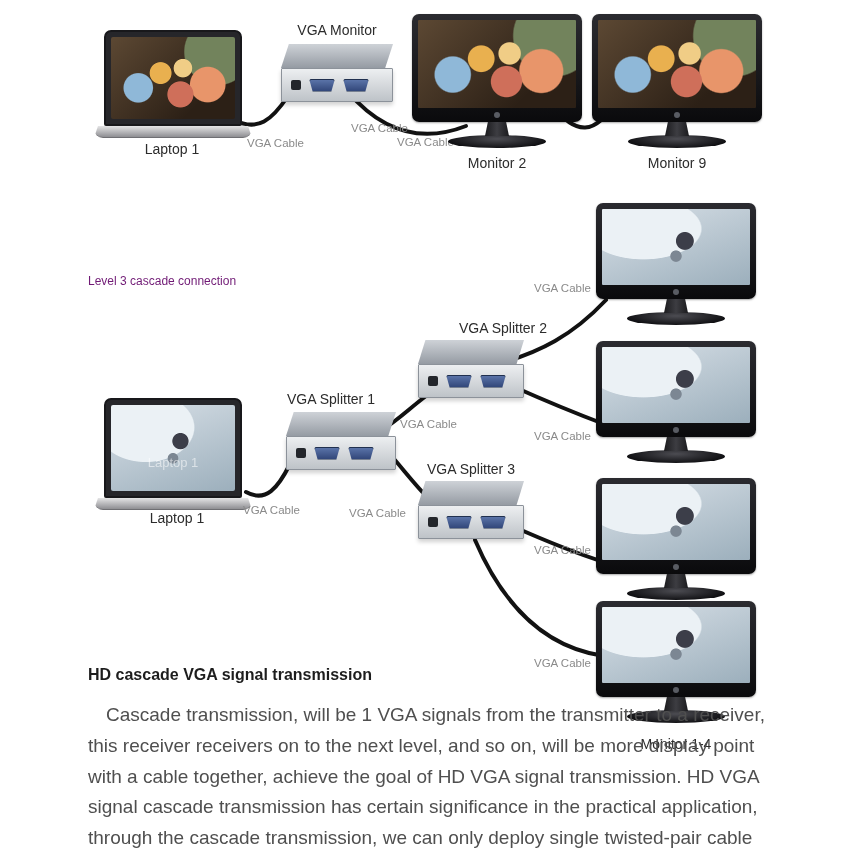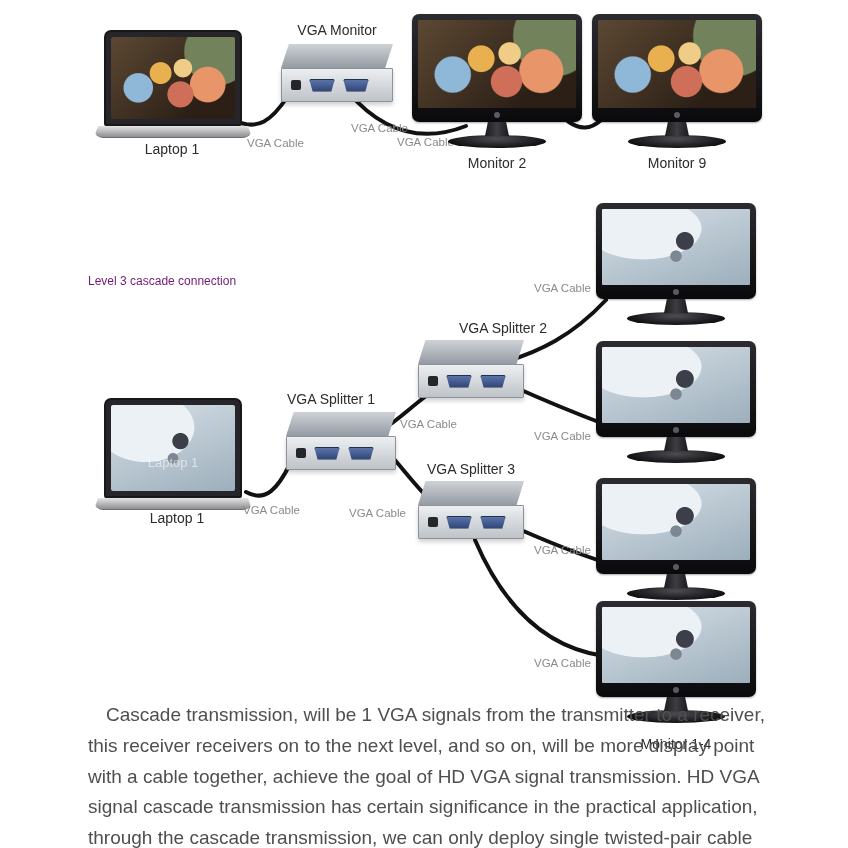--- a/index.html
+++ b/index.html
@@ -249,15 +249,16 @@
   <div class="lbl center" style="left:117px;top:510px;width:120px;">Laptop 1</div>
 
   <div class="cable-lbl" style="left:534px;top:282px;">VGA Cable</div>
   <div class="cable-lbl" style="left:400px;top:418px;">VGA Cable</div>
   <div class="cable-lbl" style="left:534px;top:430px;">VGA Cable</div>
   <div class="cable-lbl" style="left:243px;top:504px;">VGA Cable</div>
   <div class="cable-lbl" style="left:349px;top:507px;">VGA Cable</div>
   <div class="cable-lbl" style="left:534px;top:544px;">VGA Cable</div>
   <div class="cable-lbl" style="left:534px;top:657px;">VGA Cable</div>
 
+  <div class="heading2" style="left:88px;top:666px;">HD cascade VGA signal transmission</div>
   <div class="paragraph" style="left:88px;top:700px;width:680px;">Cascade transmission, will be 1 VGA signals from the transmitter to a receiver, this receiver receivers on to the next level, and so on, will be more display point with a cable together, achieve the goal of HD VGA signal transmission. HD VGA signal cascade transmission has certain significance in the practical application, through the cascade transmission, we can only deploy single twisted-pair cable can be to display multiple points together, the most obvious advantage is can save wire, wiring and convenient. Therefore, cascade scheme in the train, subway, high building etc are suitable for wiring groove narrow places.</div>
 
 </div>
 
 </body></html>

